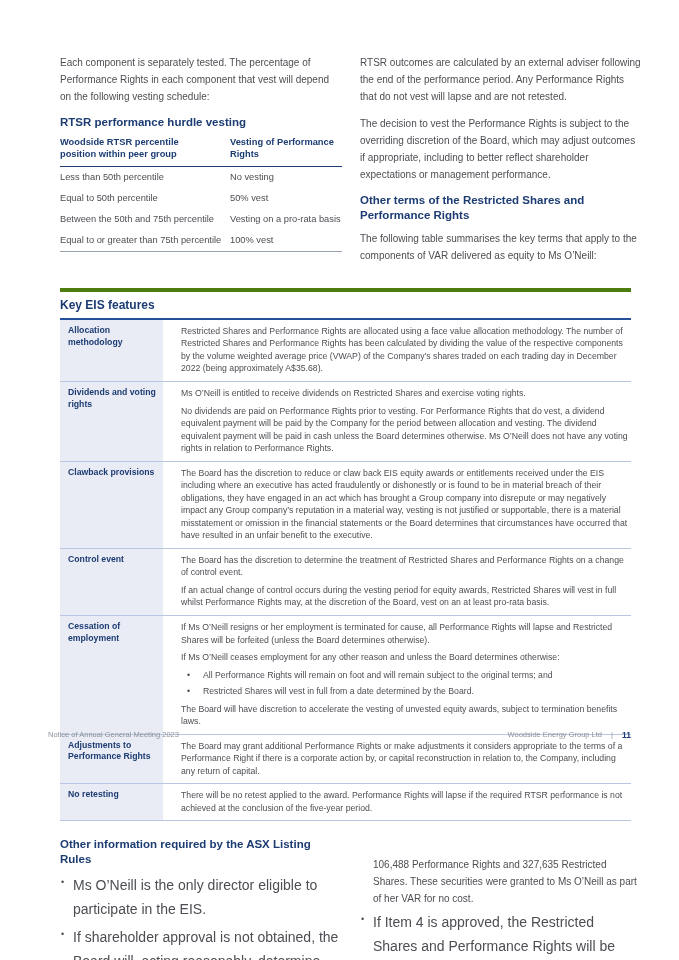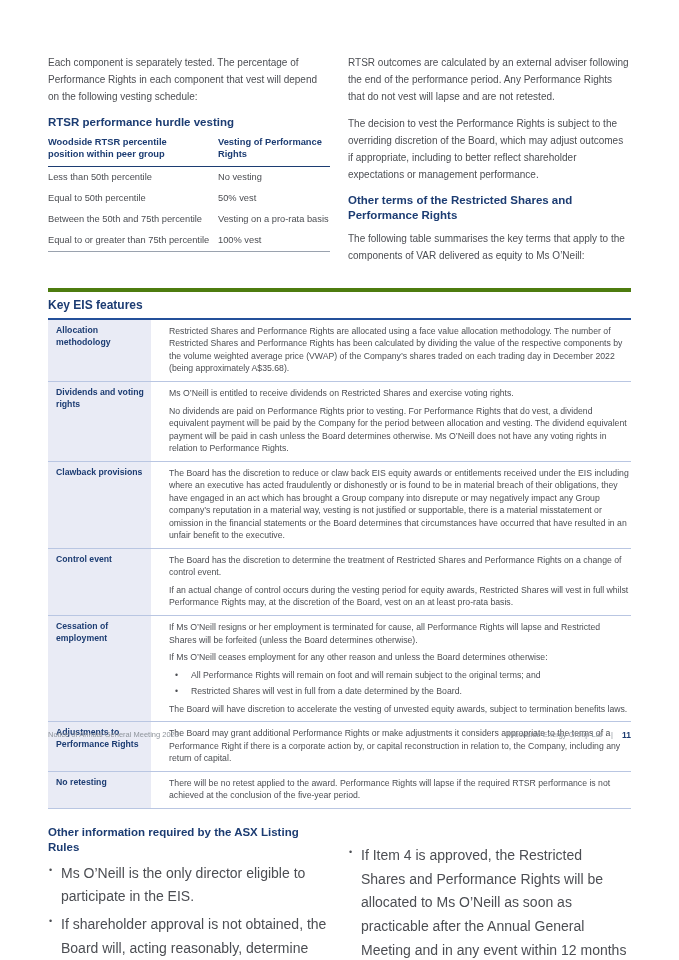--- a/index.html
+++ b/index.html
@@ -2,21 +2,21 @@
 <html><head>
 <meta charset="utf-8">
 <style>
   html, body { margin: 0; padding: 0; background: #ffffff; }
   body {
     width: 679px; height: 960px; overflow: hidden; position: relative;
     font-family: "Liberation Sans", sans-serif;
     color: #4c4e53;
     -webkit-font-smoothing: antialiased;
   }
-  .page { position: relative; width: 679px; height: 768px; box-sizing: border-box; padding: 54px 48px 0 48px; }
+  .page { position: relative; width: 679px; height: 768px; box-sizing: border-box; padding: 54px 48px 0 60px; }
 
   
   p { margin: 0 0 10px 0; font-size: 10px; line-height: 1.7; }
 
   
   .two-col { display: flex; gap: 18px; }
   .col { width: 282px; flex: 0 0 282px; }
 
   h3.subhead {
     margin: 0 0 7px 0; font-size: 11.5px; line-height: 1.3;
@@ -178,20 +178,21 @@
   </div>
 
   <div class="two-col bottom">
     <div class="col">
       <h3 class="subhead">Other information required by the ASX Listing Rules</h3>
       <div class="bullet">Ms O’Neill is the only director eligible to participate in the EIS.</div>
       <div class="bullet">If shareholder approval is not obtained, the Board will, acting reasonably, determine the amount and form of the compensation payable to the CEO for the loss of the benefit of the equity component of her VAR award.</div>
 
     </div>
     <div class="col right-offset">
+      <p class="continuation">106,488 Performance Rights and 327,635 Restricted Shares. These securities were granted to Ms O’Neill as part of her VAR for no cost.</p>
       <div class="bullet">If Item 4 is approved, the Restricted Shares and Performance Rights will be allocated to Ms O’Neill as soon as practicable after the Annual General Meeting and in any event within 12 months of the meeting.</div>
 
     </div>
   </div>
 
   <div class="footer">
     <span>Notice of Annual General Meeting 2023</span>
     <span class="footer-right">
       <span>Woodside Energy Group Ltd</span>
       <span>|</span>

